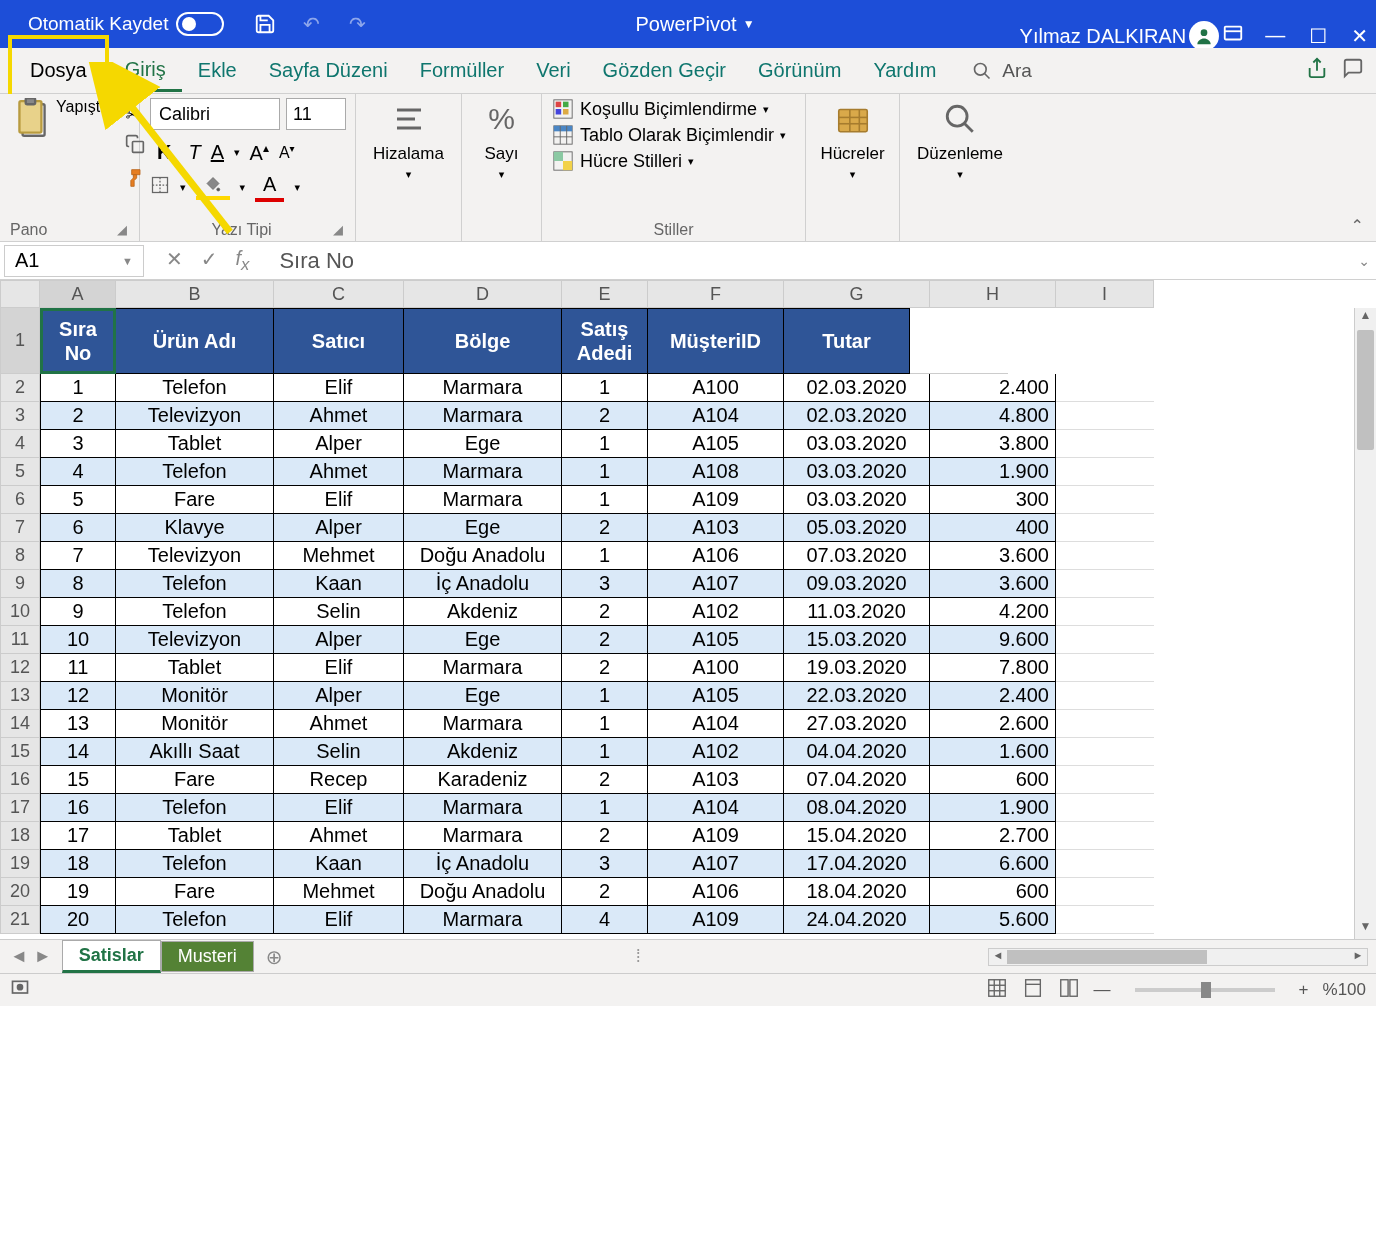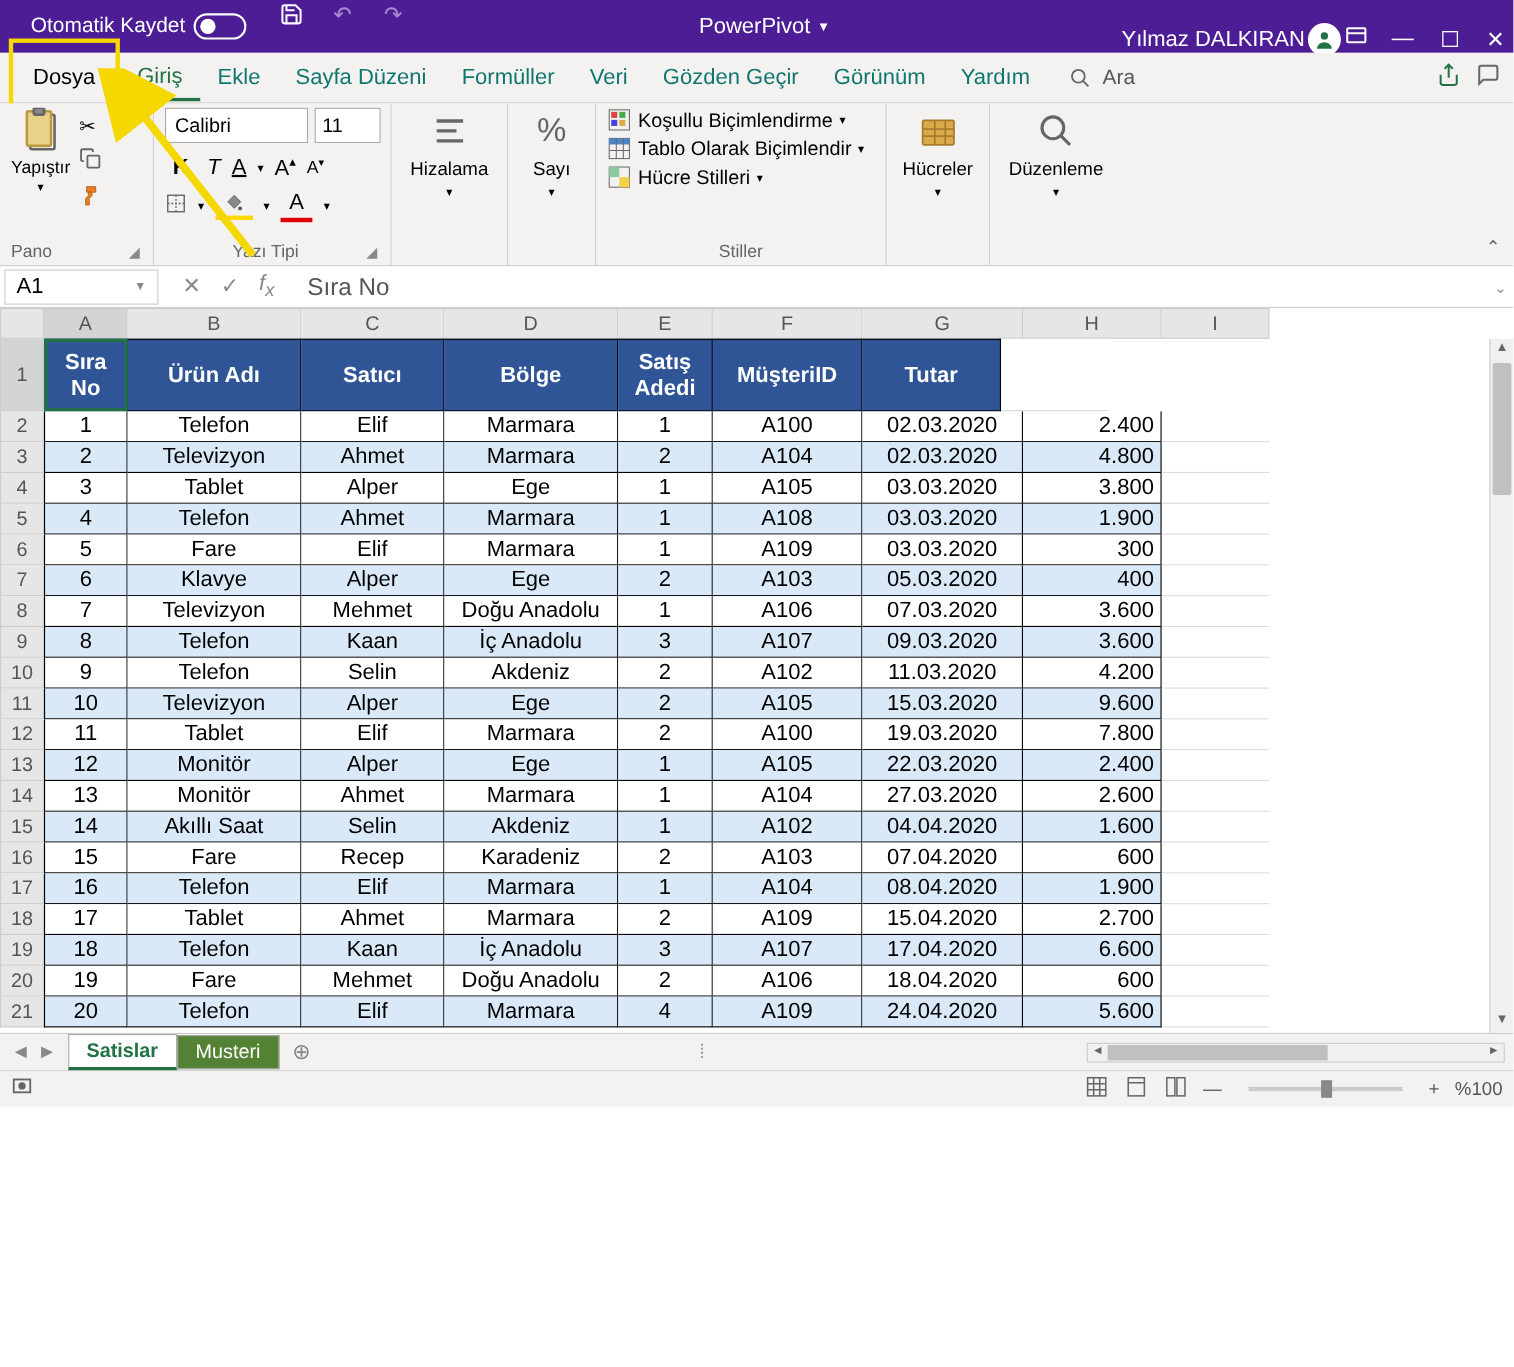--- a/index.html
+++ b/index.html
@@ -1,19 +1,19 @@
 <!DOCTYPE html>
 <html><head>
 <meta charset="utf-8">
 <style>
 * { box-sizing: border-box; margin: 0; padding: 0; font-family: 'Segoe UI', Tahoma, sans-serif; }
 body { width: 1376px; height: 1243px; background: #fff; overflow: hidden; position: relative; }
 
 
-.titlebar { background: #4c1d95; height: 48px; display: flex; color: #fff; padding: 0 8px; }
+.titlebar { background: #1d4ed8; height: 48px; display: flex; align-items: center; color: #fff; padding: 0 8px; }
 .autosave { display: flex; align-items: center; gap: 8px; margin-left: 20px; font-size: 19px; }
 .toggle { width: 48px; height: 24px; border: 2px solid #fff; border-radius: 14px; position: relative; }
 .toggle::after { content: ''; position: absolute; width: 14px; height: 14px; background: #fff; border-radius: 50%; top: 3px; left: 4px; }
 .qat { display: flex; gap: 20px; margin-left: 28px; }
 .qat-btn { width: 26px; height: 26px; display: flex; align-items: center; justify-content: center; color: #fff; font-size: 20px; }
 .title-center { flex: 1; text-align: center; font-size: 20px; display:flex; justify-content:center; align-items:center; gap:6px;}
 .title-right { display: flex; align-items: center; gap: 3px; font-size: 20px; margin-top: 24px; }
 .avatar { width: 30px; height: 30px; border-radius: 50%; background: #fff; display: flex; align-items: center; justify-content: center; color: #217346; font-size: 16px; }
 .win-btns { display: flex; gap: 24px; margin-left: 18px; font-size: 20px; }
 
@@ -26,21 +26,21 @@
 .tab-right { position: absolute; right: 12px; display: flex; gap: 14px; font-size: 20px; color: #555; }
 
 
 .arrow-annot { position: absolute; top: 62px; left: 80px; z-index: 100; pointer-events: none; }
 
 
 .ribbon { background: #f3f2f1; height: 148px; display: flex; border-bottom: 1px solid #d0d0d0; position: relative; }
 .rgroup { border-right: 1px solid #d0d0d0; padding: 4px 10px 2px; display: flex; flex-direction: column; justify-content: space-between; }
 .rgroup-label { text-align: center; font-size: 16px; color: #666; padding-top: 2px; }
 .rgroup-body { display: flex; gap: 8px; align-items:flex-start; }
-.paste-big { display: flex; flex-direction: column; align-items: center; gap: 2px; font-size: 16px; }
+.paste-big { display: flex; align-items: flex-start; gap: 2px; font-size: 16px; }
 .paste-ico { width: 44px; height: 44px; display:flex; align-items:center; justify-content:center; }
 .mini-btns { display: flex; flex-direction: column; gap: 8px; font-size: 18px; padding-top:6px; }
 .font-row { display: flex; gap: 6px; align-items: center; }
 .font-sel { border: 1px solid #aaa; background: #fff; padding: 4px 8px; font-size: 18px; height: 32px; width: 130px; }
 .size-sel { border: 1px solid #aaa; background: #fff; padding: 4px 6px; font-size: 18px; height: 32px; width: 60px; }
 .font-btns { display: flex; gap: 10px; margin-top: 8px; font-size: 20px; align-items:center;}
 .font-btns2 { display: flex; gap: 10px; margin-top: 6px; font-size: 20px; align-items:center;}
 .bold-b { font-weight: bold; border:1px solid transparent; padding:2px 6px; }
 .big-icon { width: 42px; height: 42px; display:flex; align-items:center; justify-content:center; font-size: 28px; }
 .vstack { display:flex; flex-direction:column; align-items:center; gap:4px; font-size:17px; }

